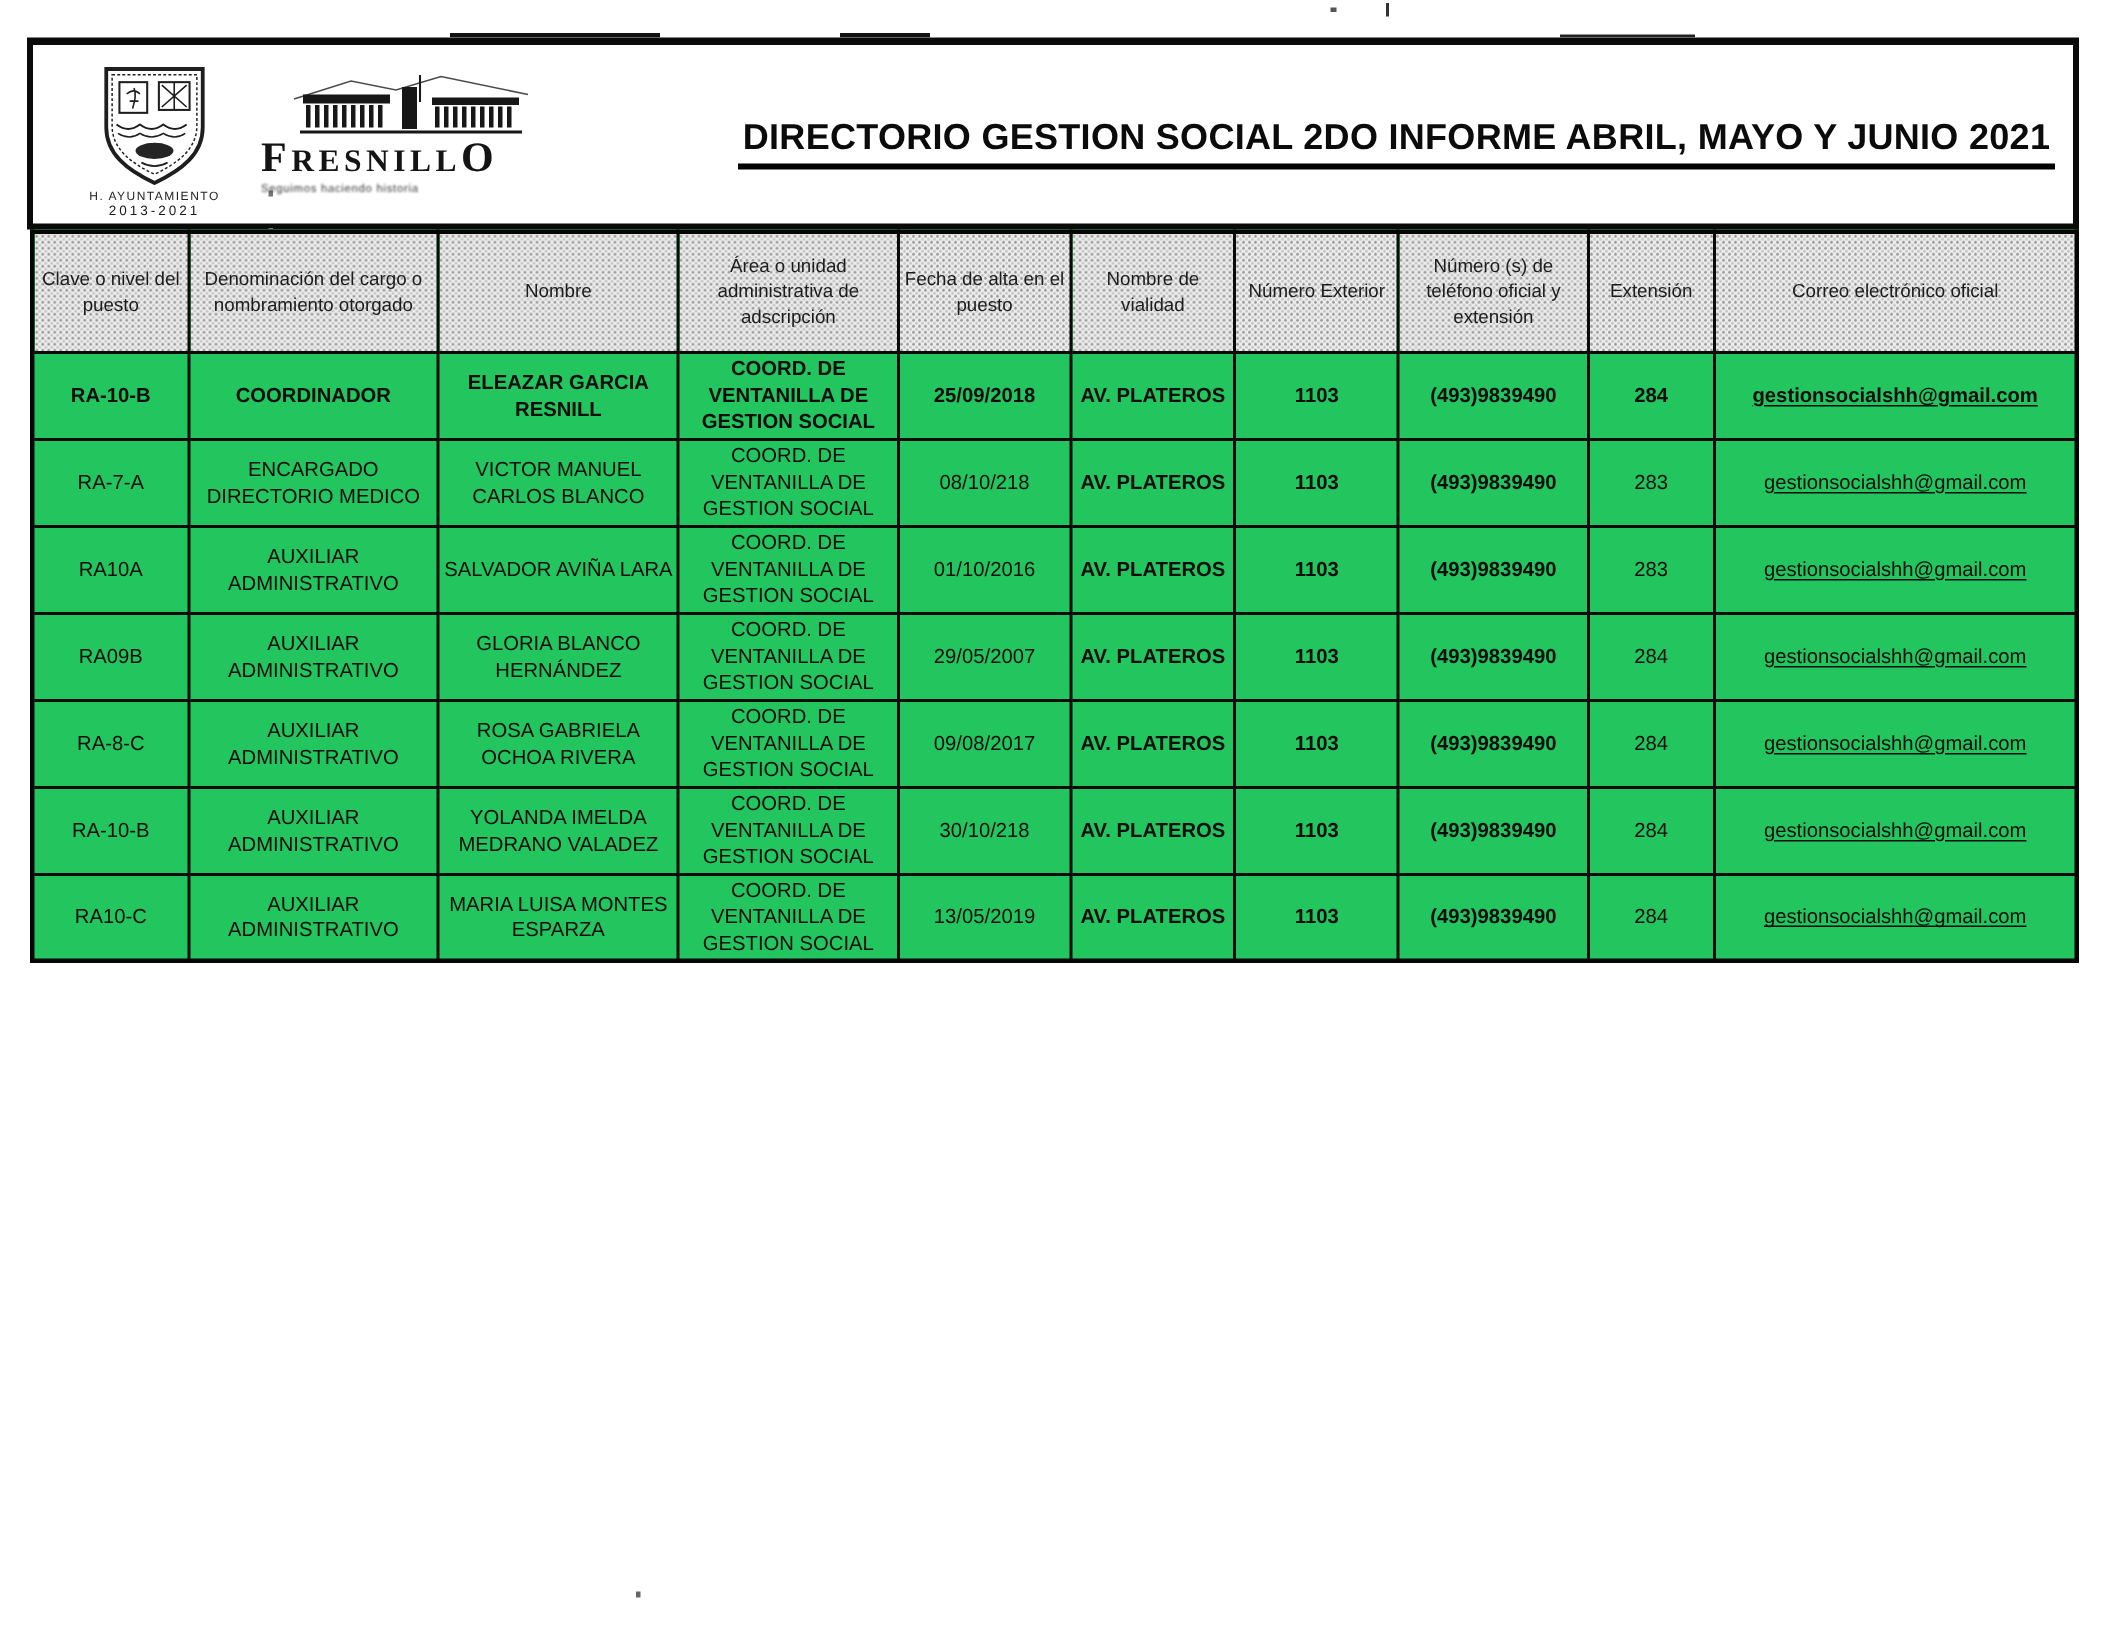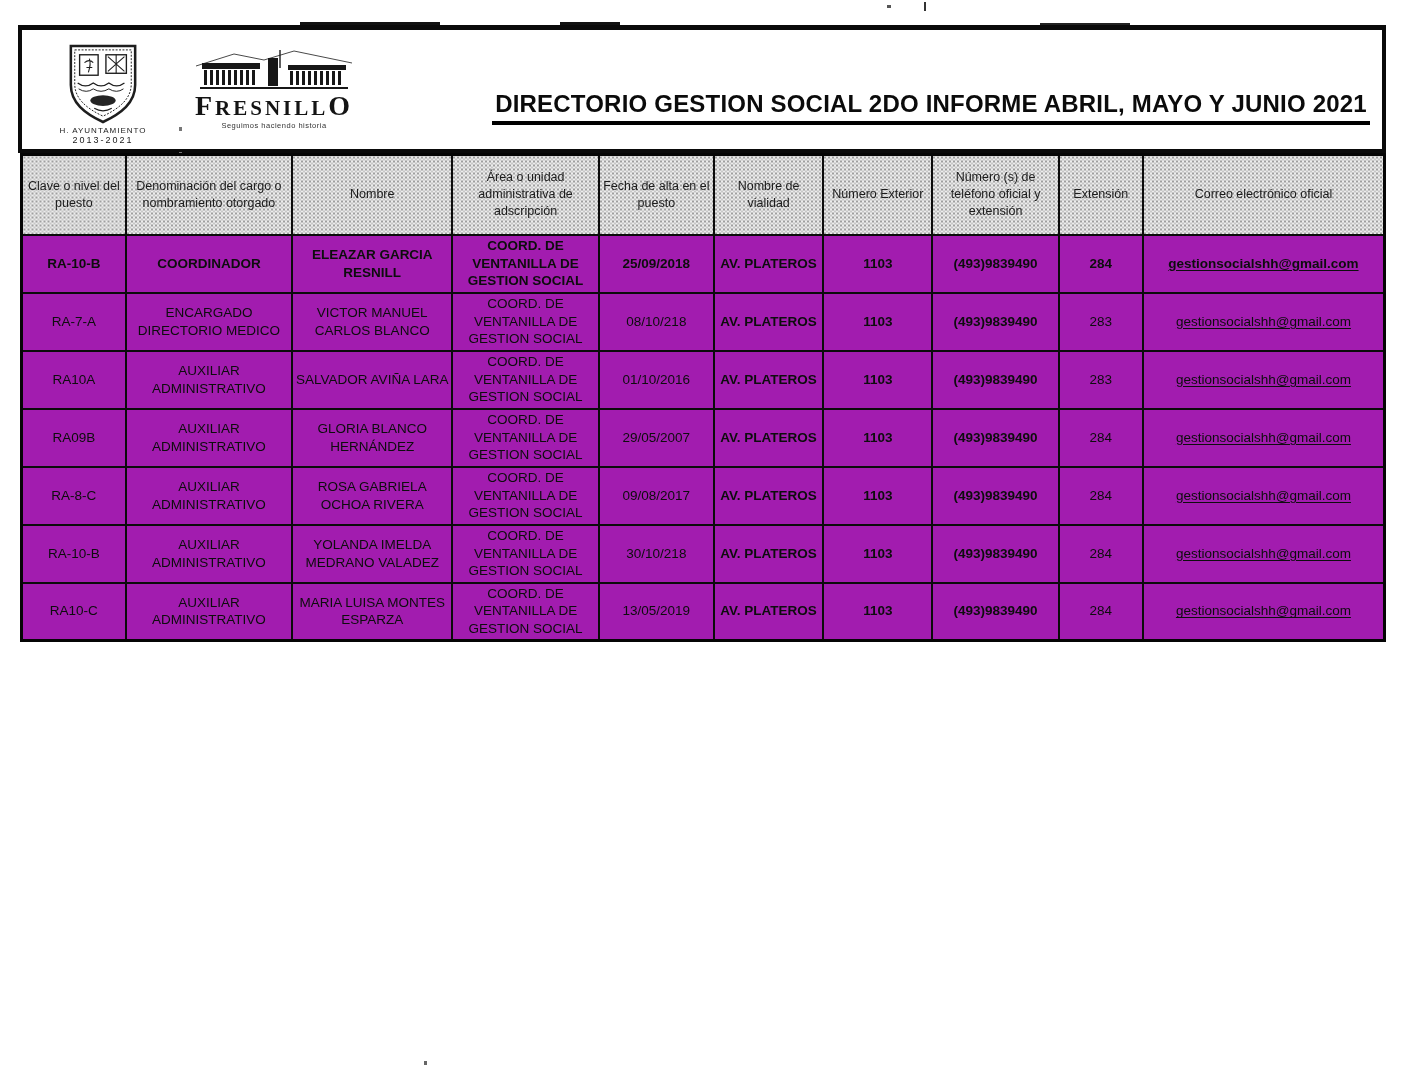--- a/index.html
+++ b/index.html
@@ -23,39 +23,39 @@
   
   .header-box{
     position:absolute;left:18px;top:25px;width:1368px;height:128px;
     border:4px solid #0a0a0a;border-top-width:5px;box-sizing:border-box;background:#fff;
   }
   .shield{position:absolute;left:26px;top:12px;width:110px;text-align:center;line-height:1.15;}
   .shield svg{display:block;margin:0 auto;}
   .shield-cap{font-size:8px;letter-spacing:1px;color:#222;filter:blur(0.5px);white-space:nowrap;}
   .shield-cap2{font-size:9px;letter-spacing:2px;color:#1a1a1a;filter:blur(0.35px);}
 
-  .fresnillo{position:absolute;left:152px;top:18px;width:200px;text-align:center;}
+  .fresnillo{position:absolute;left:152px;top:18px;width:200px;}
   .fresnillo svg{display:block;margin:0 auto;}
   .fres-word{
     font-family:"Liberation Serif", serif;font-weight:bold;font-size:21px;
     letter-spacing:3px;color:#141414;margin-top:-2px;white-space:nowrap;
   }
   .fres-word .biglet{font-size:28px;}
   .fres-tag{font-size:7.5px;color:#333;filter:blur(0.55px);margin-top:-1px;letter-spacing:.5px;}
 
-  .title-pos{position:absolute;left:440px;top:60px;width:938px;text-align:center;}
+  .title-pos{position:absolute;left:440px;top:48px;width:938px;text-align:center;}
   .doc-title{
     display:inline-block;font-weight:bold;font-size:24px;letter-spacing:.2px;
     border-bottom:4px solid #000;padding:0 3px 3px 3px;white-space:nowrap;color:#0b0b0b;
   }
 
   
   table.dir{
     position:absolute;left:20px;top:153px;width:1366px;
-    border-collapse:collapse;table-layout:fixed;background:#a21caf;
+    border-collapse:collapse;table-layout:fixed;background:#22c55e;
     border:3px solid #050505;
   }
   .dir th,.dir td{
     border:2px solid #0b0b0b;text-align:center;vertical-align:middle;
     padding:1px 3px;box-sizing:border-box;overflow:hidden;
   }
   .dir thead th{
     height:80px;font-weight:normal;font-size:12.5px;line-height:1.35;color:#1c1c1c;
     background-color:#ededed;
     background-image:

